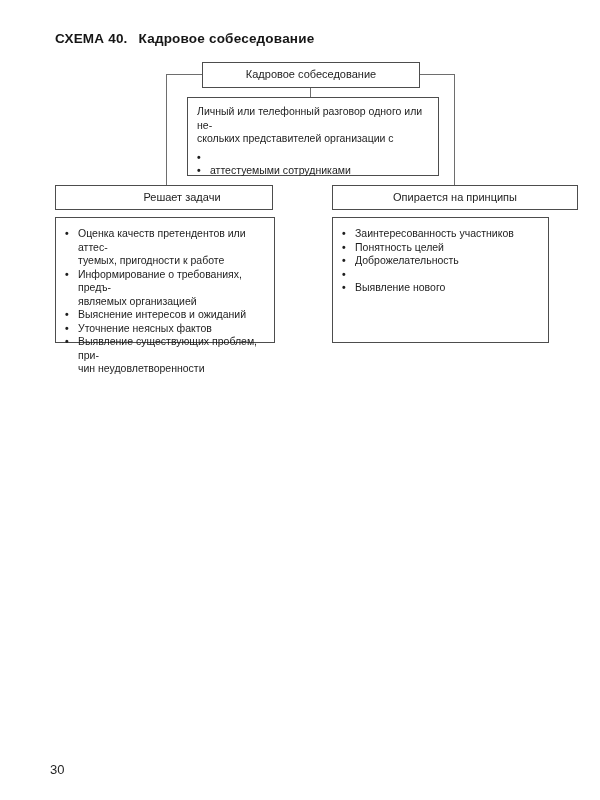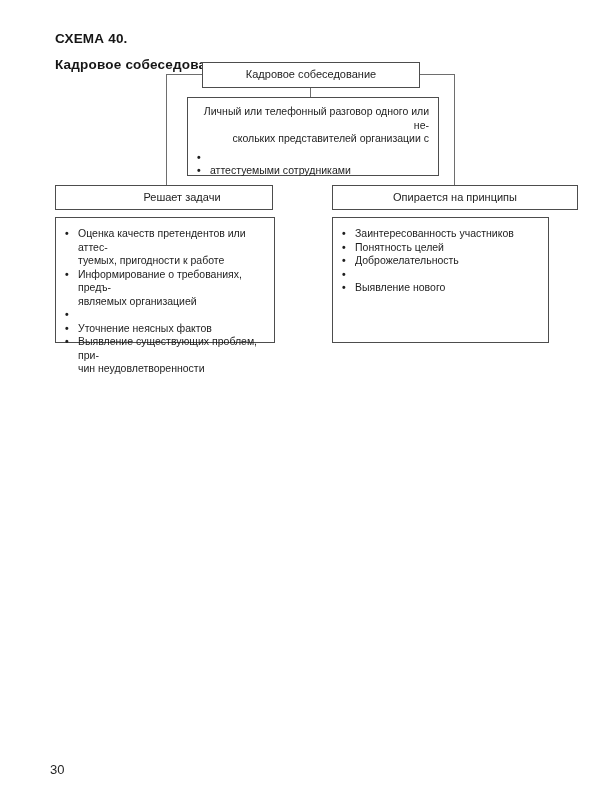--- a/index.html
+++ b/index.html
@@ -19,21 +19,20 @@
   .doc-title {
     position: absolute;
     left: 55px;
     top: 31px;
     display: flex;
     gap: 11px;
     font-size: 13.5px;
     font-weight: bold;
     letter-spacing: 0.2px;
     color: #161616;
-    flex-direction: column;
   }
 
   .box {
     position: absolute;
     border: 1px solid #4d4d4d;
     background: #ffffff;
     font-size: 10.5px;
     line-height: 13.5px;
     color: #1d1d1d;
   }
@@ -46,21 +45,21 @@
     font-size: 11px;
   }
 
   .root-box    { left: 202px; top: 62px;  width: 218px; height: 26px; }
   .desc-box    { left: 187px; top: 97px;  width: 252px; height: 79px; padding: 7px 9px 0 9px; }
   .left-head   { left: 55px;  top: 185px; width: 218px; height: 25px; padding-left: 36px; }
   .right-head  { left: 332px; top: 185px; width: 246px; height: 25px; }
   .left-body   { left: 55px;  top: 217px; width: 220px; height: 126px; padding: 9px 6px 0 9px; }
   .right-body  { left: 332px; top: 217px; width: 217px; height: 126px; padding: 9px 6px 0 9px; }
 
-  .para { white-space: pre-line; margin-bottom: 5px; text-align: right; }
+  .para { white-space: pre-line; margin-bottom: 5px; }
 
   .bullet-list { list-style: none; }
   .bullet-item { display: flex; align-items: flex-start; }
   .bullet-dot {
     flex: 0 0 13px;
     font-weight: bold;
     font-size: 10.5px;
     line-height: 13.5px;
   }
   .bullet-text { white-space: pre-line; }
@@ -129,20 +128,21 @@
         </div>
 
         <div class="bullet-item">
           <span class="bullet-dot">•</span>
           <span class="bullet-text">Информирование о требованиях, предъ-
 являемых организацией</span>
         </div>
 
         <div class="bullet-item">
           <span class="bullet-dot">•</span>
+          <span class="bullet-text">Выяснение интересов и ожиданий</span>
         </div>
 
         <div class="bullet-item">
           <span class="bullet-dot">•</span>
           <span class="bullet-text">Уточнение неясных фактов</span>
         </div>
 
         <div class="bullet-item">
           <span class="bullet-dot">•</span>
           <span class="bullet-text">Выявление существующих проблем, при-

